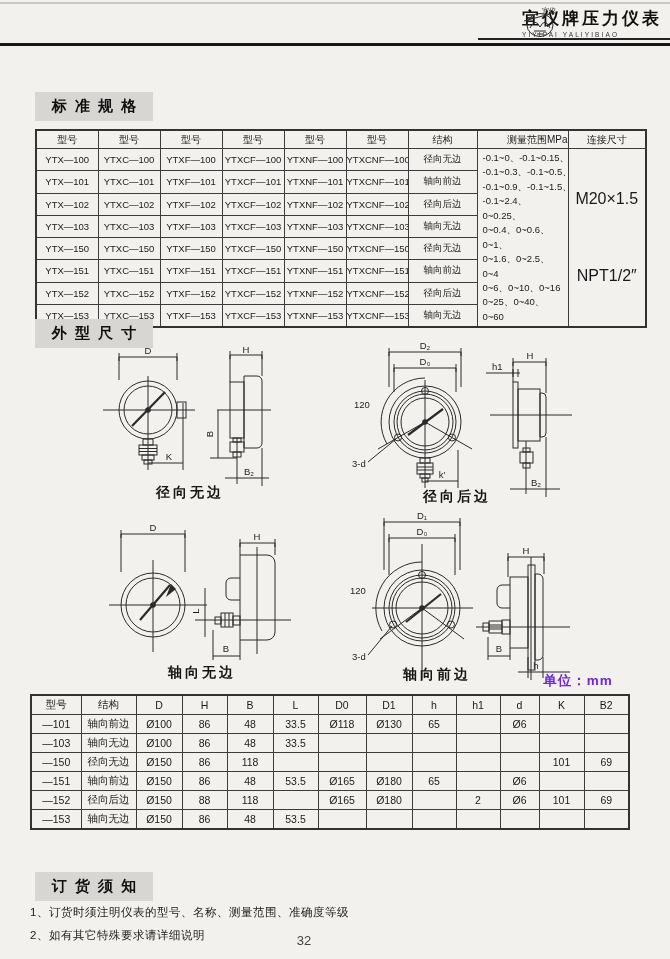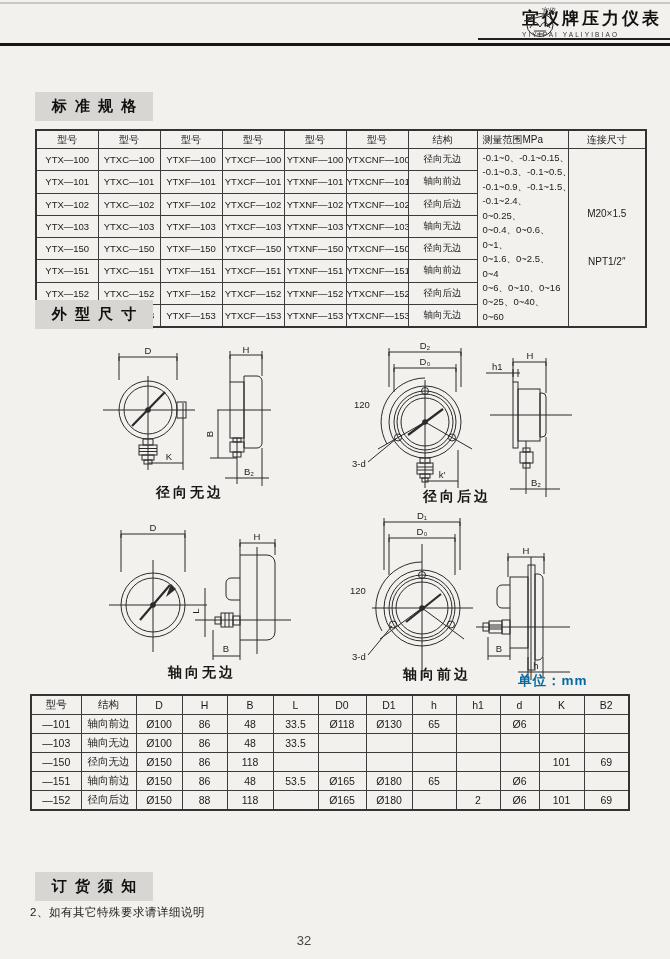--- a/index.html
+++ b/index.html
@@ -18,27 +18,27 @@
     position:absolute;left:35px;background:#d7d6d2;color:#101010;
     font-size:15px;font-weight:bold;letter-spacing:2px;
     padding:5px 12px 5px 14px;min-width:92px;text-align:center;
   }
   table{border-collapse:collapse;table-layout:fixed;position:absolute;background:transparent;}
   th,td{border:1px solid #3c3c3c;text-align:center;font-weight:normal;overflow:hidden;white-space:nowrap;padding:0;}
   .spec{left:35px;top:129px;width:610px;font-size:9.5px;border:2px solid #333;}
   .spec th{height:17px;font-size:10px;}
   .spec td{height:15px;}
   .spec .range-cell{text-align:left;white-space:pre-line;line-height:1.52;padding:2px 2px 2px 5px;vertical-align:middle;font-size:9.5px;}
-  .spec .range-h{text-align:left;padding-left:5px;}
-  .spec .conn-cell{white-space:pre-line;font-size:10px;line-height:2.4;vertical-align:middle;}
+  .spec .range-h{text-align:right;padding-left:5px;}
+  .spec .conn-cell{white-space:pre-line;font-size:16px;line-height:2.4;vertical-align:middle;}
   .dimt{left:30px;top:694px;width:598px;font-size:10.5px;border:2px solid #333;}
   .dimt th{height:18px;}
   .dimt td{height:18px;}
   .caption{position:absolute;width:130px;text-align:center;font-size:14px;font-weight:bold;letter-spacing:3px;color:#161616;}
-  .unitlbl{position:absolute;left:518px;top:672px;width:120px;text-align:left;font-size:13.5px;font-weight:bold;letter-spacing:1px;color:#0369a1;}
+  .unitlbl{position:absolute;left:518px;top:672px;width:120px;text-align:center;font-size:13.5px;font-weight:bold;letter-spacing:1px;color:#6d28d9;}
   .notes{position:absolute;left:30px;top:901px;font-size:11.5px;color:#1c1c1c;line-height:23px;letter-spacing:0.5px;}
   .pagenum{position:absolute;left:0;top:933px;width:608px;text-align:center;font-size:13px;color:#454545;}
   svg{position:absolute;overflow:visible;}
   svg .ln{stroke:#2b2b2b;stroke-width:1;fill:none;}
   svg .ln2{stroke:#2b2b2b;stroke-width:2.2;fill:none;}
   svg .fl{fill:#2b2b2b;stroke:none;}
   svg .dl{font:9.5px "Liberation Sans","DejaVu Sans",sans-serif;fill:#1d1d1d;}
 </style>
 </head>
 <body>
@@ -168,21 +168,21 @@
         <td>YTXC—153</td>
         <td>YTXF—153</td>
         <td>YTXCF—153</td>
         <td>YTXNF—153</td>
         <td>YTXCNF—153</td>
         <td>轴向无边</td>
       </tr>
     </tbody>
 </table>
 
-<div class="band" style="top:300px;">外 型 尺 寸</div>
+<div class="band" style="top:319px;">外 型 尺 寸</div>
 
 <svg style="left:85px;top:346px;" width="250" height="145" viewBox="0 0 250 145">
   <line x1="34" y1="11" x2="92" y2="11" class="ln"></line>
   <line x1="34" y1="7" x2="34" y2="15" class="ln"></line>
     <line x1="92" y1="7" x2="92" y2="15" class="ln"></line>
   <line x1="34" y1="11" x2="34" y2="34" class="ln"></line>
     <line x1="92" y1="11" x2="92" y2="34" class="ln"></line>
   <text x="63" y="8" text-anchor="middle" class="dl">D</text>
   <circle cx="63" cy="64" r="29" class="ln"></circle>
     <circle cx="63" cy="64" r="24" class="ln"></circle>
@@ -486,21 +486,37 @@
         <td>118</td>
         <td></td>
         <td>Ø165</td>
         <td>Ø180</td>
         <td></td>
         <td>2</td>
         <td>Ø6</td>
         <td>101</td>
         <td>69</td>
       </tr>
+      <tr>
+        <td>—153</td>
+        <td>轴向无边</td>
+        <td>Ø150</td>
+        <td>86</td>
+        <td>48</td>
+        <td>53.5</td>
+        <td></td>
+        <td></td>
+        <td></td>
+        <td></td>
+        <td></td>
+        <td></td>
+        <td></td>
+      </tr>
     </tbody>
 </table>
 
 <div class="band" style="top:872px;">订 货 须 知</div>
 <div class="notes">
+  <div>1、订货时须注明仪表的型号、名称、测量范围、准确度等级</div>
   <div>2、如有其它特殊要求请详细说明</div>
 </div>
 
 <div class="pagenum">32</div>
 
 </body></html>

